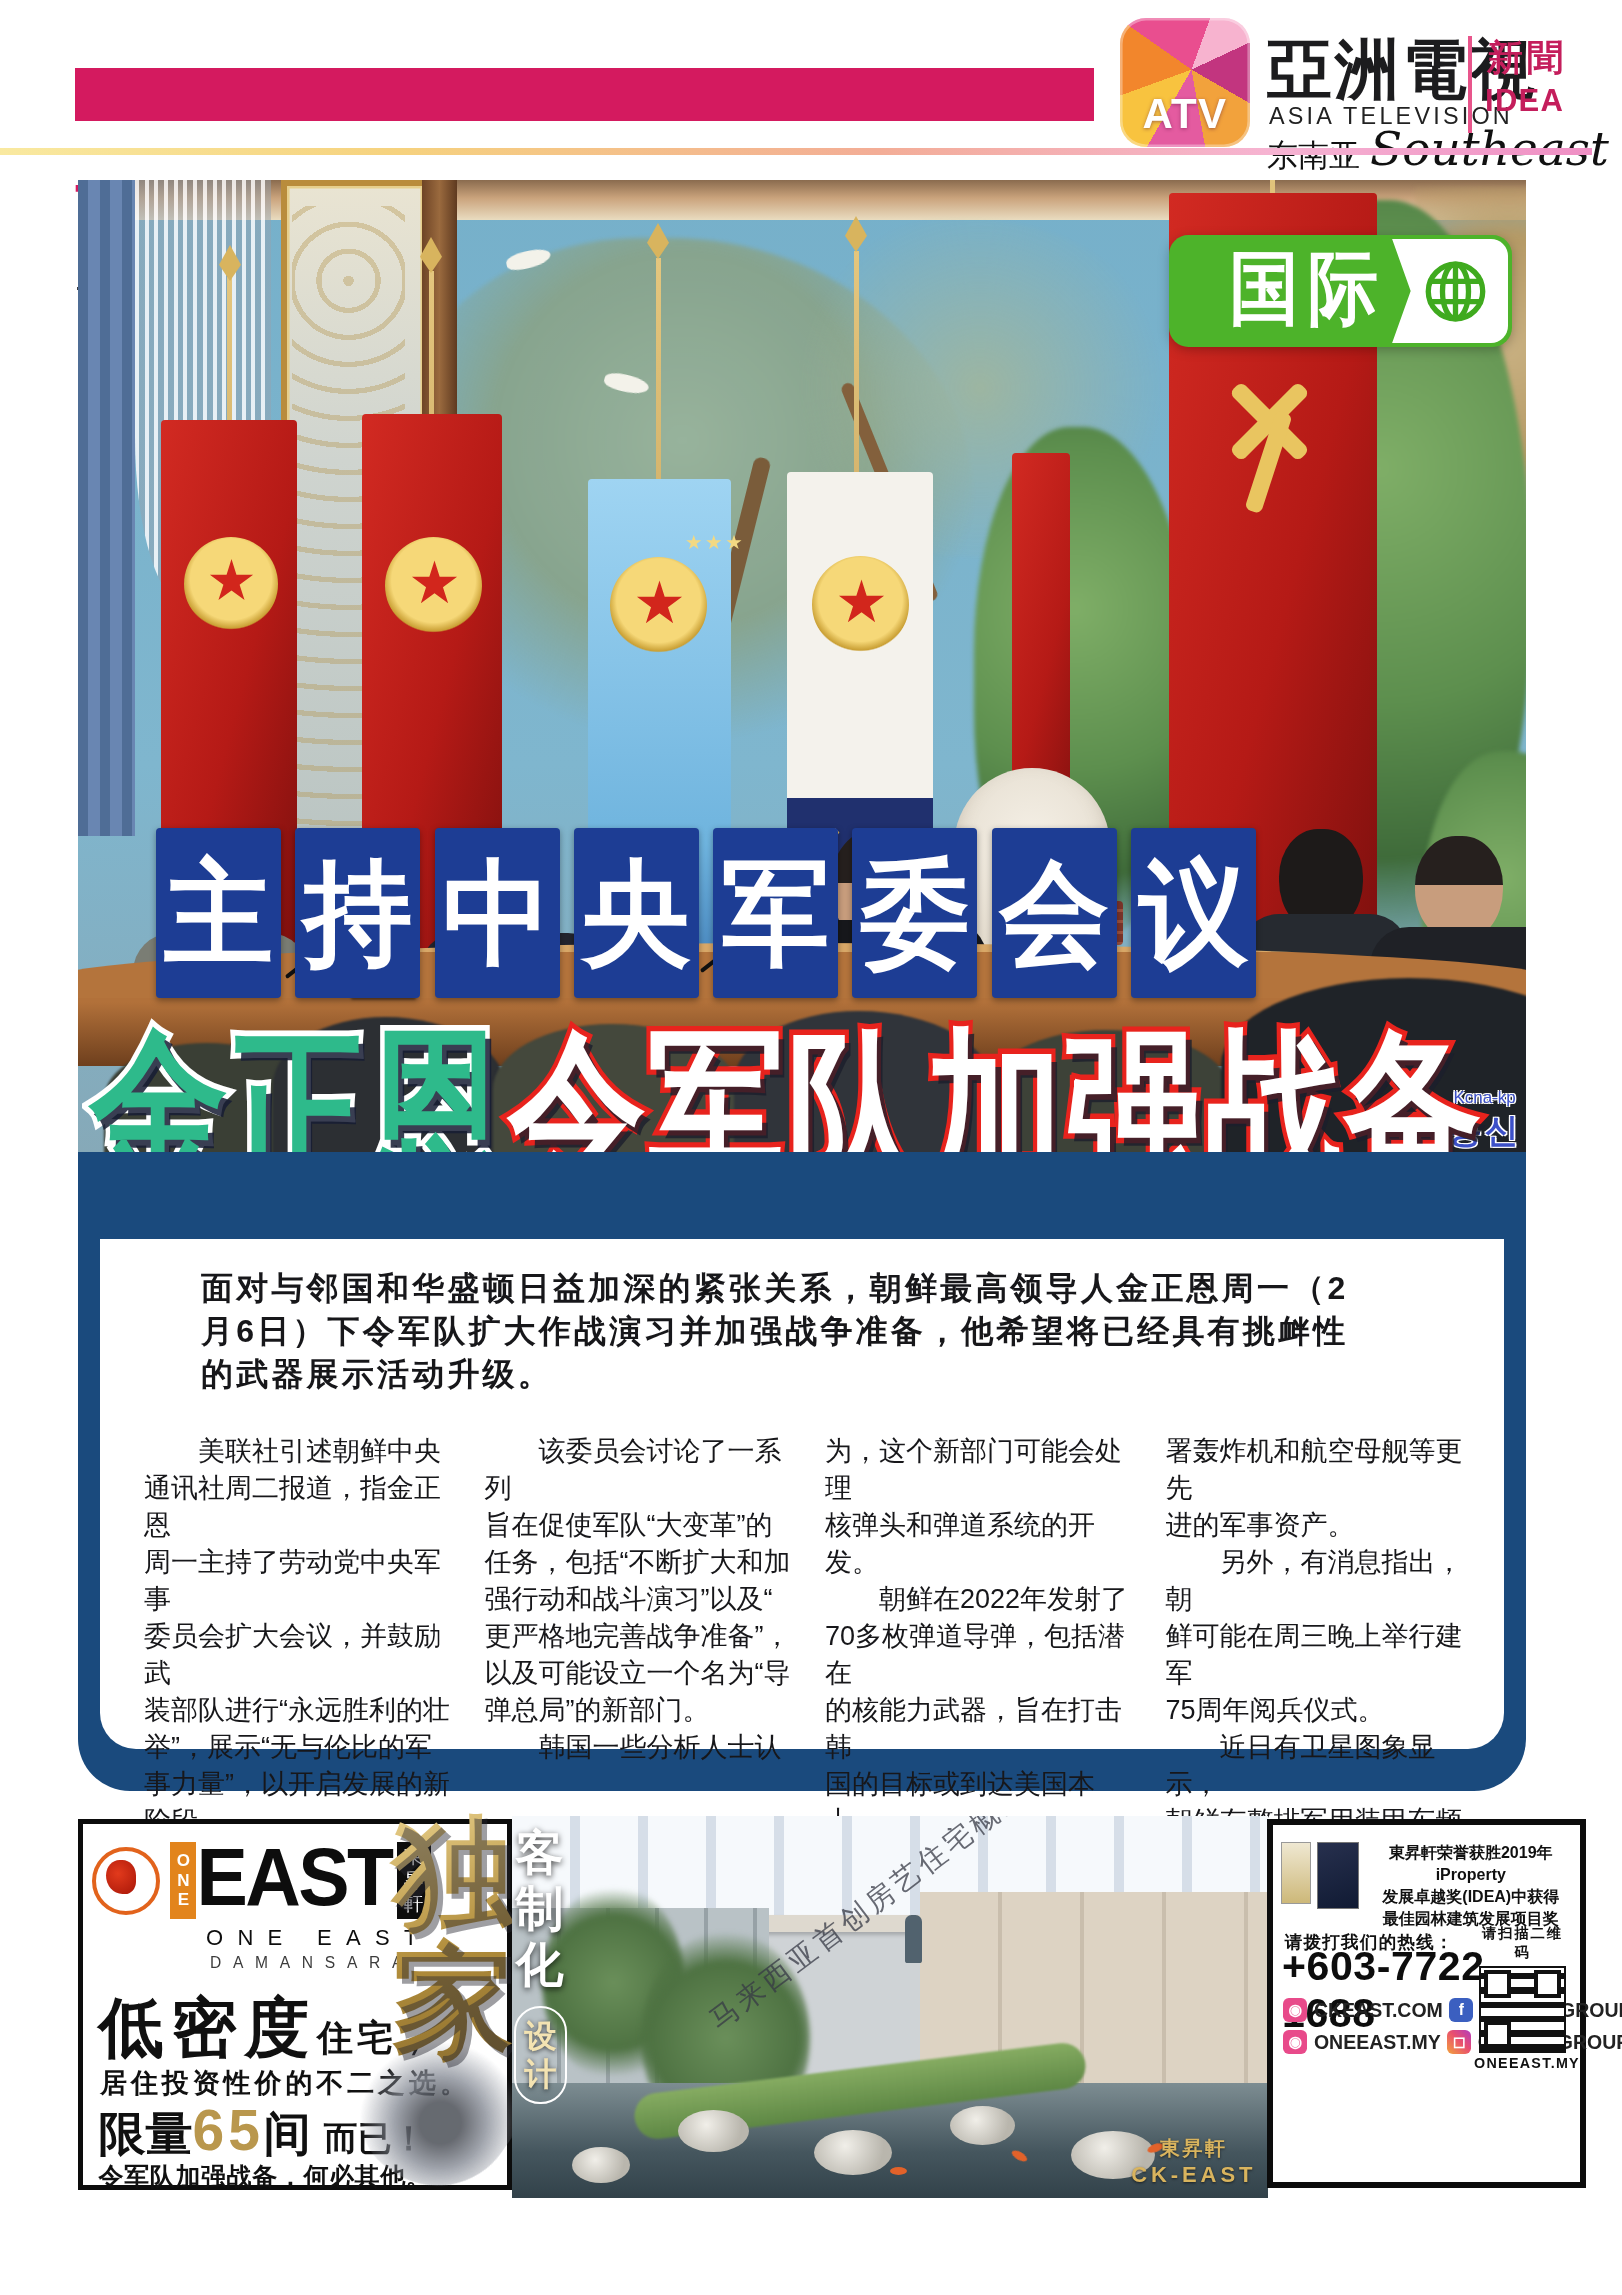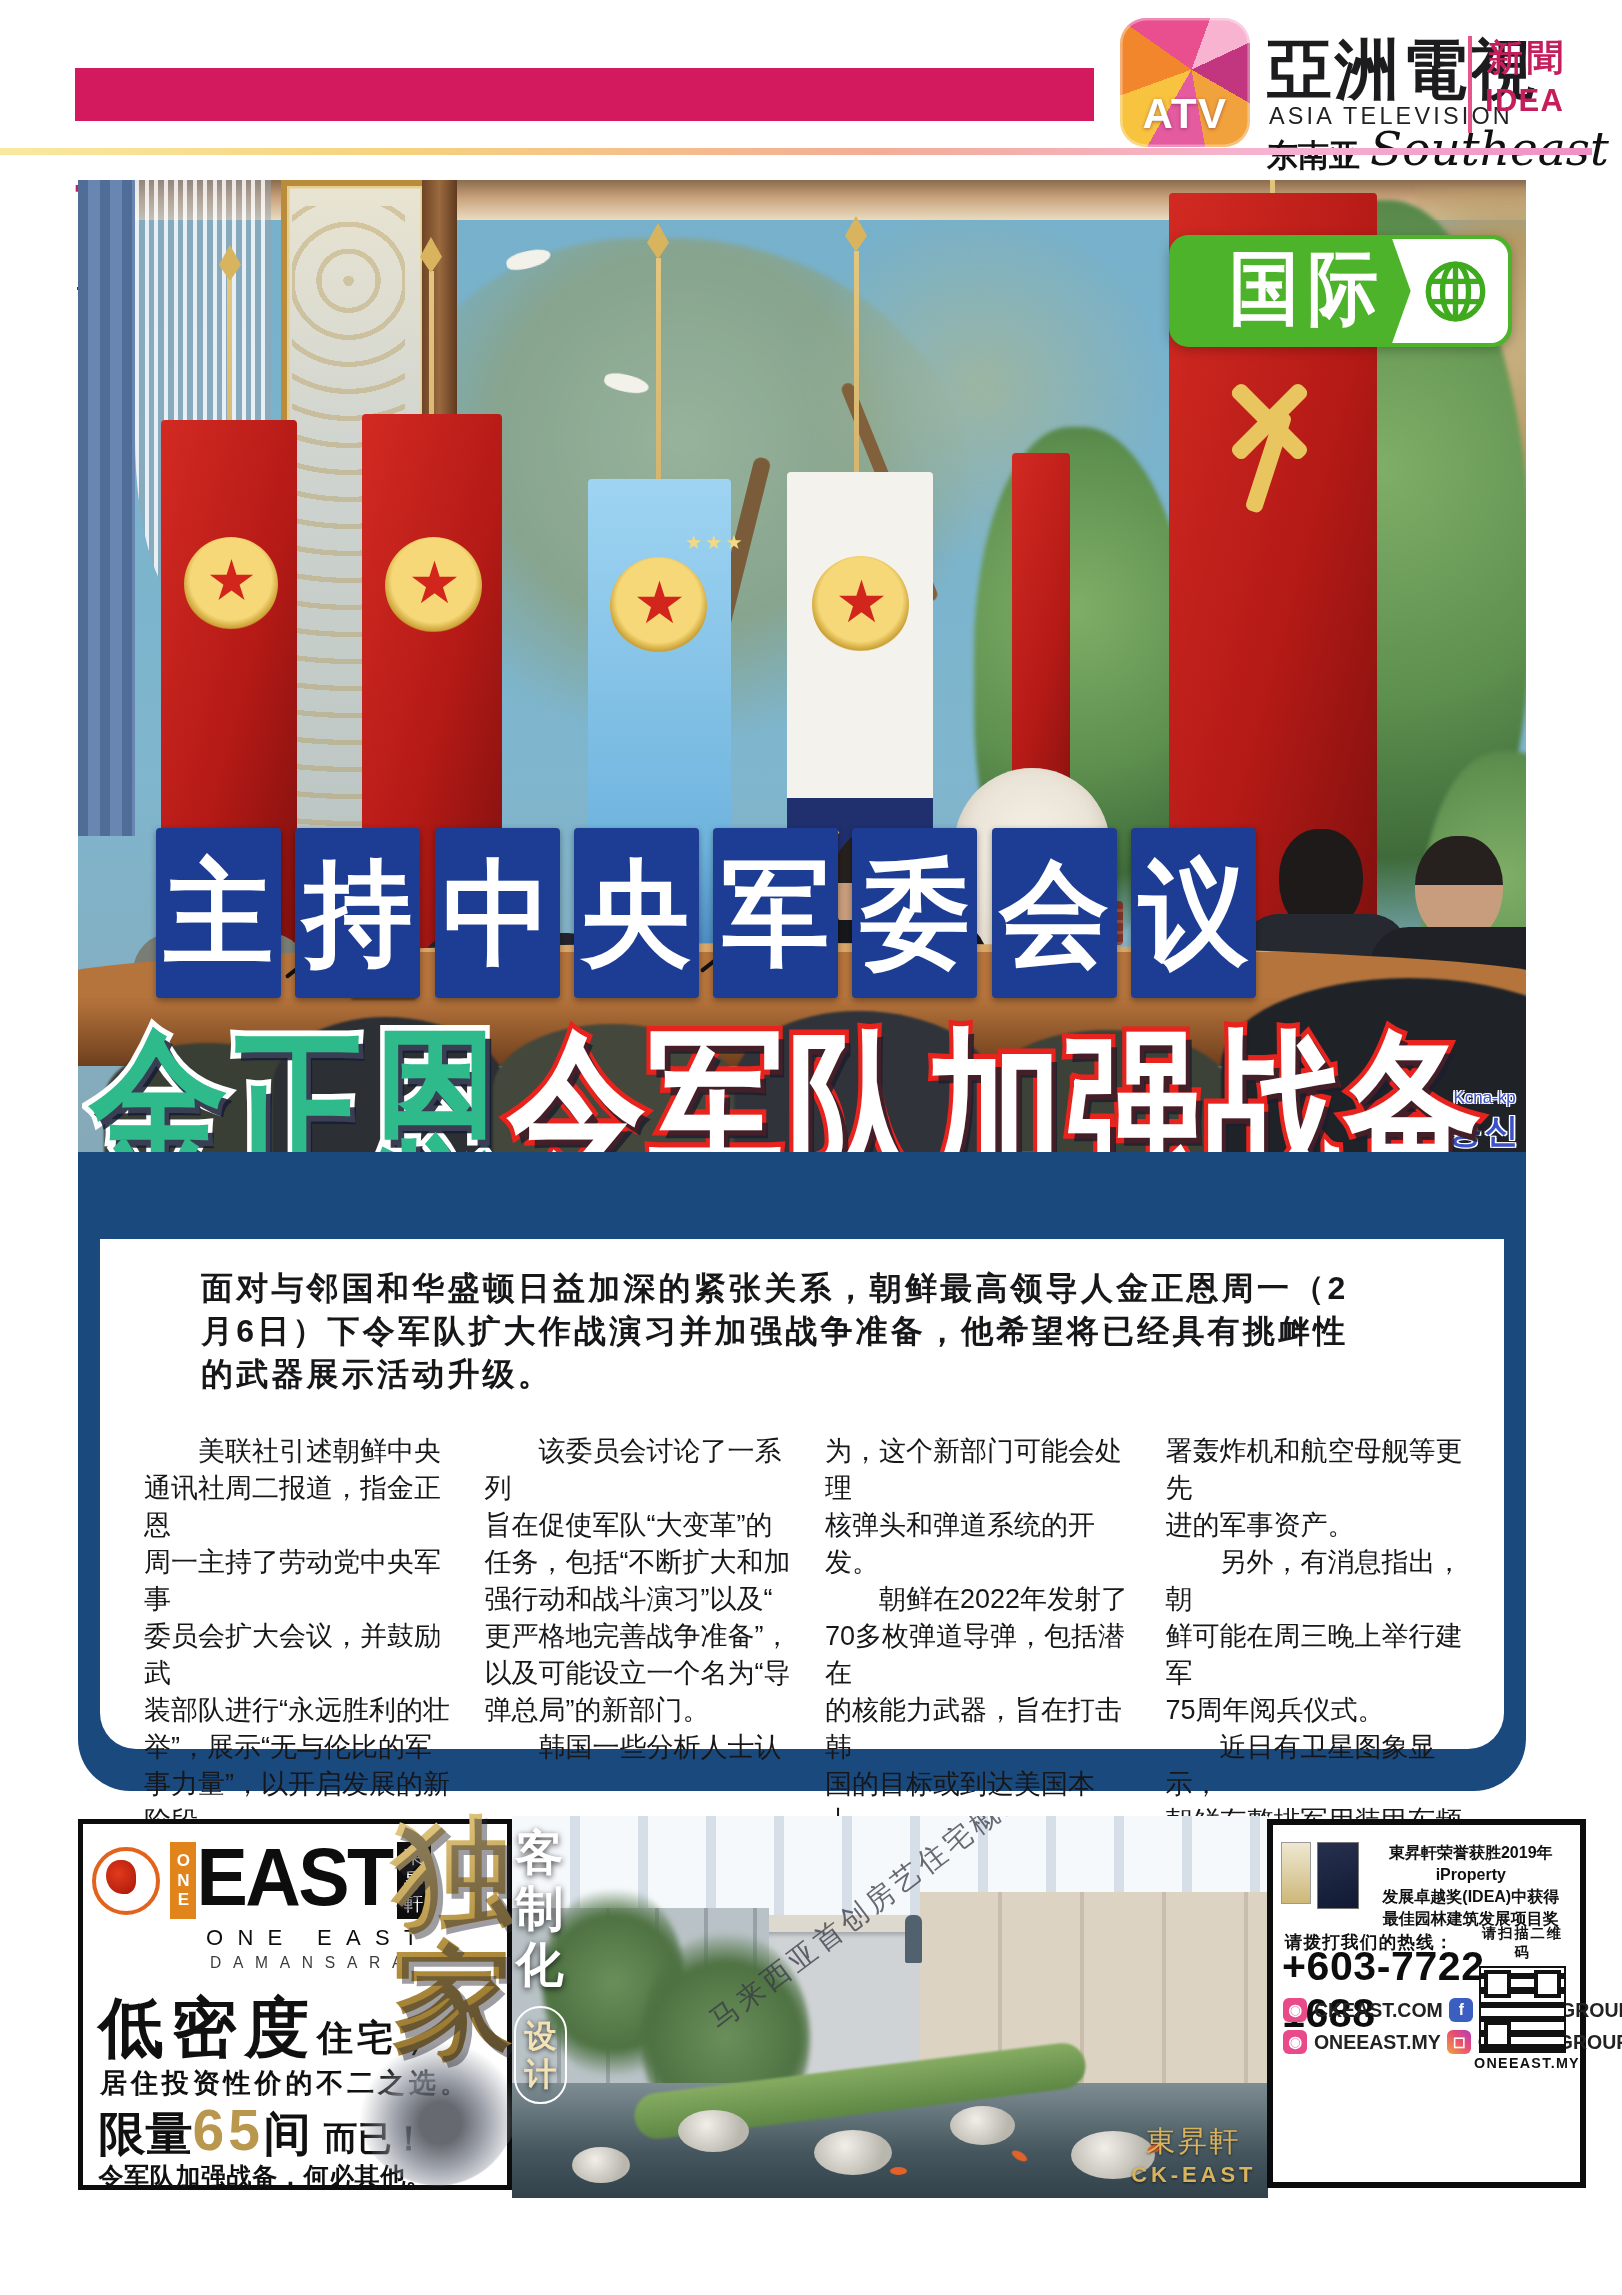--- a/index.html
+++ b/index.html
@@ -17,21 +17,21 @@
       background:
         conic-gradient(from 210deg at 55% 40%, #f8c33f 0 40deg,#f2862c 40deg 95deg,#e94e8f 95deg 170deg,#f7b3cf 170deg 215deg,#c2357f 215deg 270deg,#f2a23c 270deg 320deg,#e45ba0 320deg 360deg);
       box-shadow:inset 0 0 0 2.6px rgba(255,255,255,.35);}
   .atv-txt{left:1120px;top:90px;width:130px;text-align:center;font-size:42px;font-weight:bold;color:#fff;
       text-shadow:0 1.3px 3.9px rgba(90,20,60,.5);letter-spacing:1.3px;}
   .mast-cn{left:1267px;top:26px;font-size:65px;font-weight:bold;color:#1c1c1e;letter-spacing:2.6px;}
   .mast-en{left:1269px;top:103px;font-size:23.4px;color:#222;letter-spacing:3.2px;}
   .mast-div{left:1468px;top:36px;width:3.9px;height:97px;background:#e8558b;}
   .news-cn{left:1487px;top:34px;font-size:36px;font-weight:bold;color:#c41e5c;letter-spacing:3.9px;}
   .news-en{left:1485px;top:83px;font-size:31px;font-weight:bold;color:#c41e5c;letter-spacing:1.3px;}
-  .tag-cn{left:1267px;top:135px;font-size:31px;font-weight:bold;color:#111;}
+  .tag-cn{left:1267px;top:135px;font-size:31px;font-weight:normal;color:#111;}
   .tag-script{left:1370px;top:121px;font-size:47px;font-family:"DejaVu Serif",serif;font-style:italic;color:#111;}
 
   
   .photo{left:78px;top:180px;width:1448px;height:974px;overflow:hidden;
          background:linear-gradient(180deg,#76b0ca 0%,#7fb6ce 60%,#86a9b8 100%);}
   .molding{left:0;top:0;width:100%;height:40px;background:linear-gradient(180deg,#8a6b4e,#caa37c 45%,#e9dcc0);}
   .mural{filter:blur(1.9px);opacity:.85;border-radius:45% 55% 50% 50%;}
   .mural.m1{left:312px;top:58px;width:584px;height:506px;background:radial-gradient(circle at 50% 40%,#9db394 0%,#8aa284 45%,rgba(130,160,130,0) 72%);}
   .mural.m2{left:701px;top:39px;width:402px;height:338px;background:radial-gradient(circle,#a3b69a 0%,rgba(140,165,135,0) 70%);}
   .trunk{left:636px;top:273px;width:17px;height:338px;background:#7a5c3a;transform:rotate(14deg);border-radius:7.8px;filter:blur(0.6px);}
@@ -170,21 +170,21 @@
   .ap-pond{position:absolute;left:0;bottom:0;width:100%;height:30%;
       background:linear-gradient(180deg,#7d8d92,#45565e 60%,#32424a);}
   .ap-grass{position:absolute;left:16%;bottom:22%;width:60%;height:12%;transform:rotate(-7deg);
       background:linear-gradient(#86ac62,#5d8744);border-radius:26px;filter:blur(1.3px);}
   .ap-rock{position:absolute;background:radial-gradient(circle at 40% 35%,#f1efe9,#b9b6ad 70%);border-radius:50%;filter:blur(0.6px);}
   .ap-koi{position:absolute;width:17px;height:7.8px;background:#e2622a;border-radius:50%;filter:blur(0.6px);}
   .ap-person{position:absolute;left:52%;top:26%;width:17px;height:48px;background:#51626e;border-radius:6.5px 6.5px 2.6px 2.6px;}
   .ap-mark{position:absolute;left:201px;top:188px;transform:rotate(-37deg);transform-origin:left;
       font-size:28.6px;color:rgba(55,58,70,.75);letter-spacing:3.9px;white-space:nowrap;}
   .ck{position:absolute;right:11.7px;bottom:10.4px;text-align:center;color:#d9b45e;text-shadow:0 1.3px 2.6px rgba(0,0,0,.6);}
-  .ck .c1{font-size:29px;font-weight:normal;letter-spacing:2.6px;display:block;}
+  .ck .c1{font-size:20px;font-weight:bold;letter-spacing:2.6px;display:block;}
   .ck .c2{font-size:22px;font-weight:bold;letter-spacing:3.9px;display:block;}
 
   .ad-right{left:1267px;top:1819px;width:319px;height:369px;background:#fff;border:6.5px solid #0c0c0c;box-sizing:border-box;}
   .aw-row{position:absolute;left:7.8px;top:17px;display:flex;gap:5.2px;}
   .aw-img1{width:28.6px;height:60px;background:linear-gradient(#efe8d2,#cdb879);border:1.3px solid #999;}
   .aw-img2{width:40px;height:65px;background:linear-gradient(160deg,#27304e,#101a33);border:1.3px solid #777;}
   .aw-text{width:214px;text-align:center;font-size:16px;line-height:22px;font-weight:bold;color:#101010;white-space:pre-line;}
   .hotline{position:absolute;left:11.7px;top:97px;font-size:17.5px;font-weight:bold;color:#101010;letter-spacing:1.3px;margin-top:8px;}
   .phone{position:absolute;left:9px;top:118px;font-size:41px;font-weight:bold;color:#0d0d0d;letter-spacing:0.6px;}
   .soc{position:absolute;left:10.4px;display:flex;align-items:center;gap:6.5px;font-size:19.5px;font-weight:bold;color:#222;}

